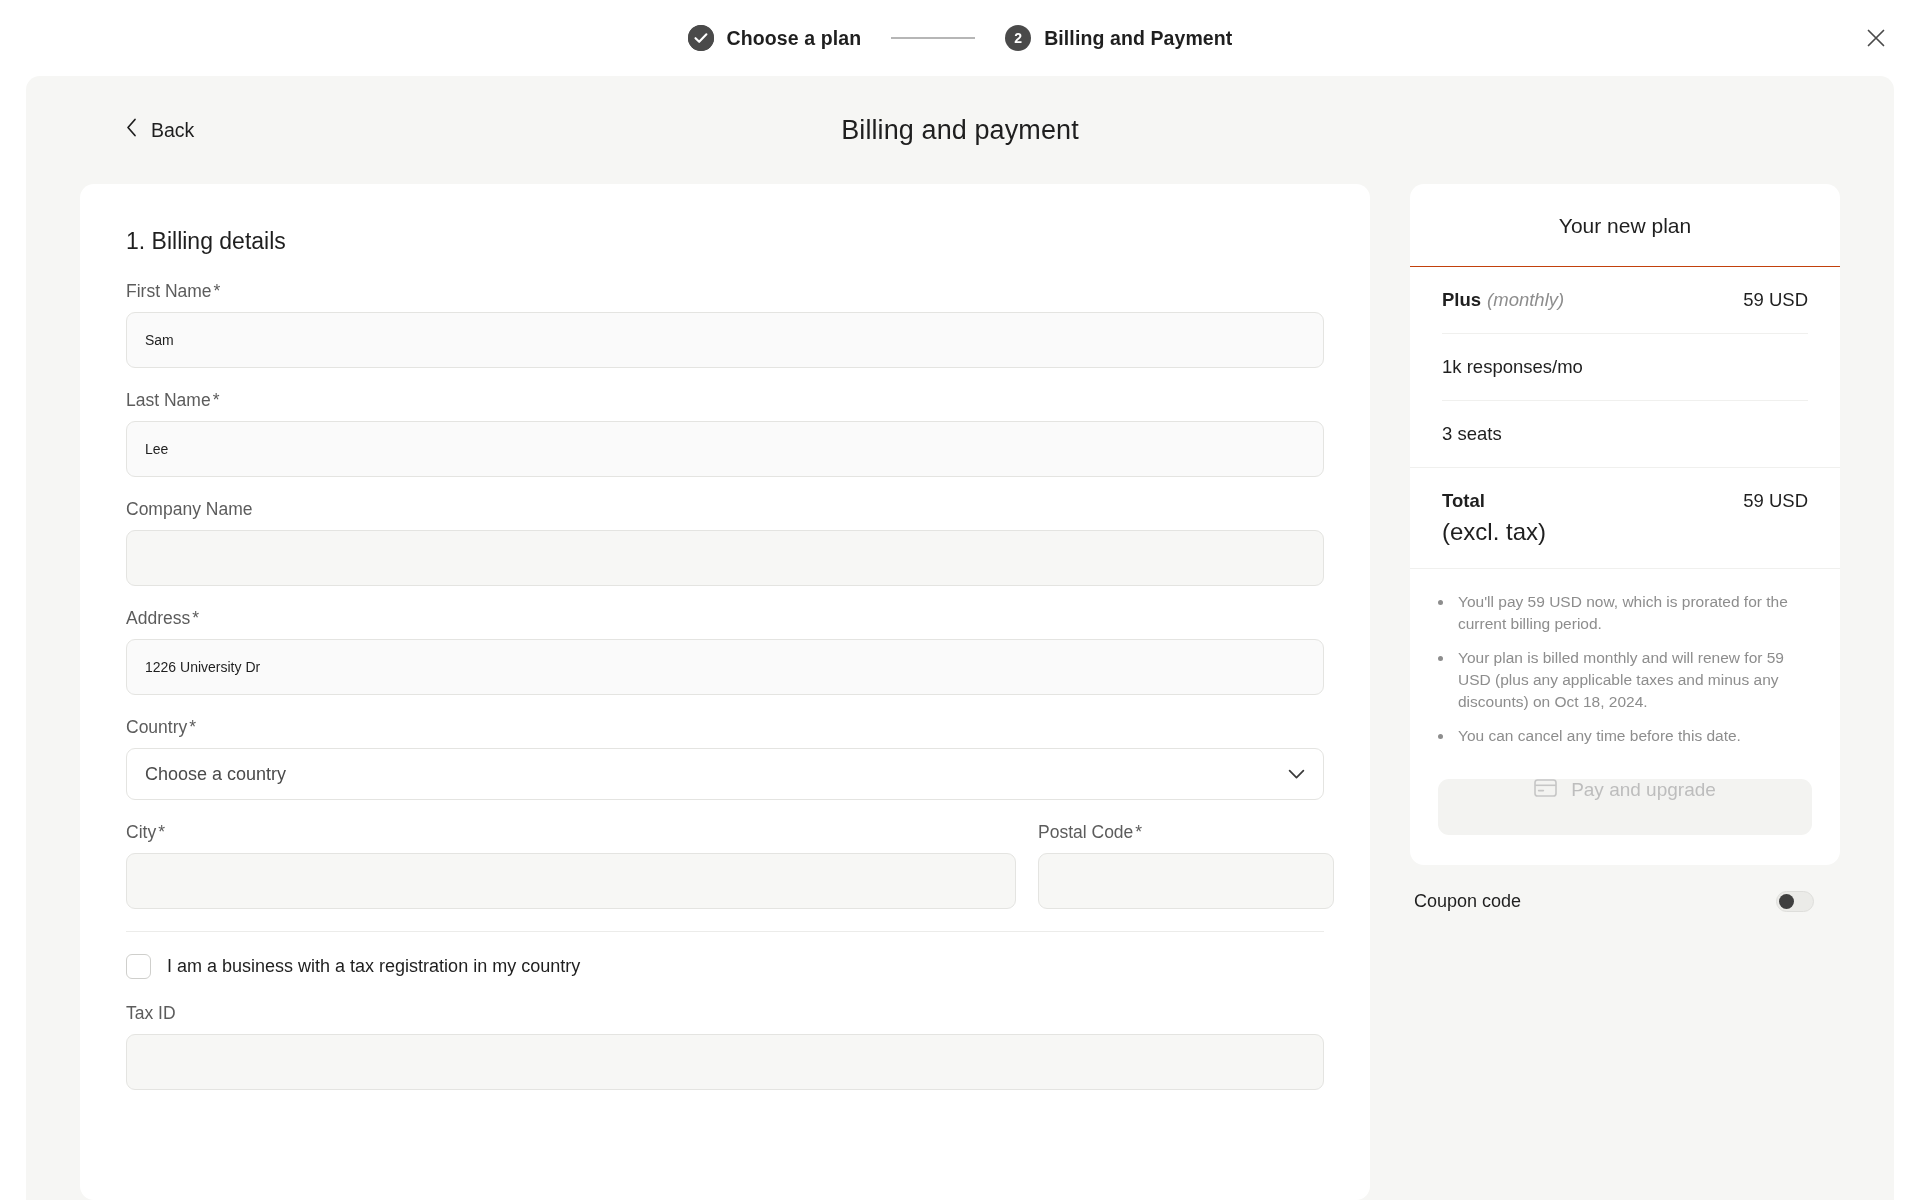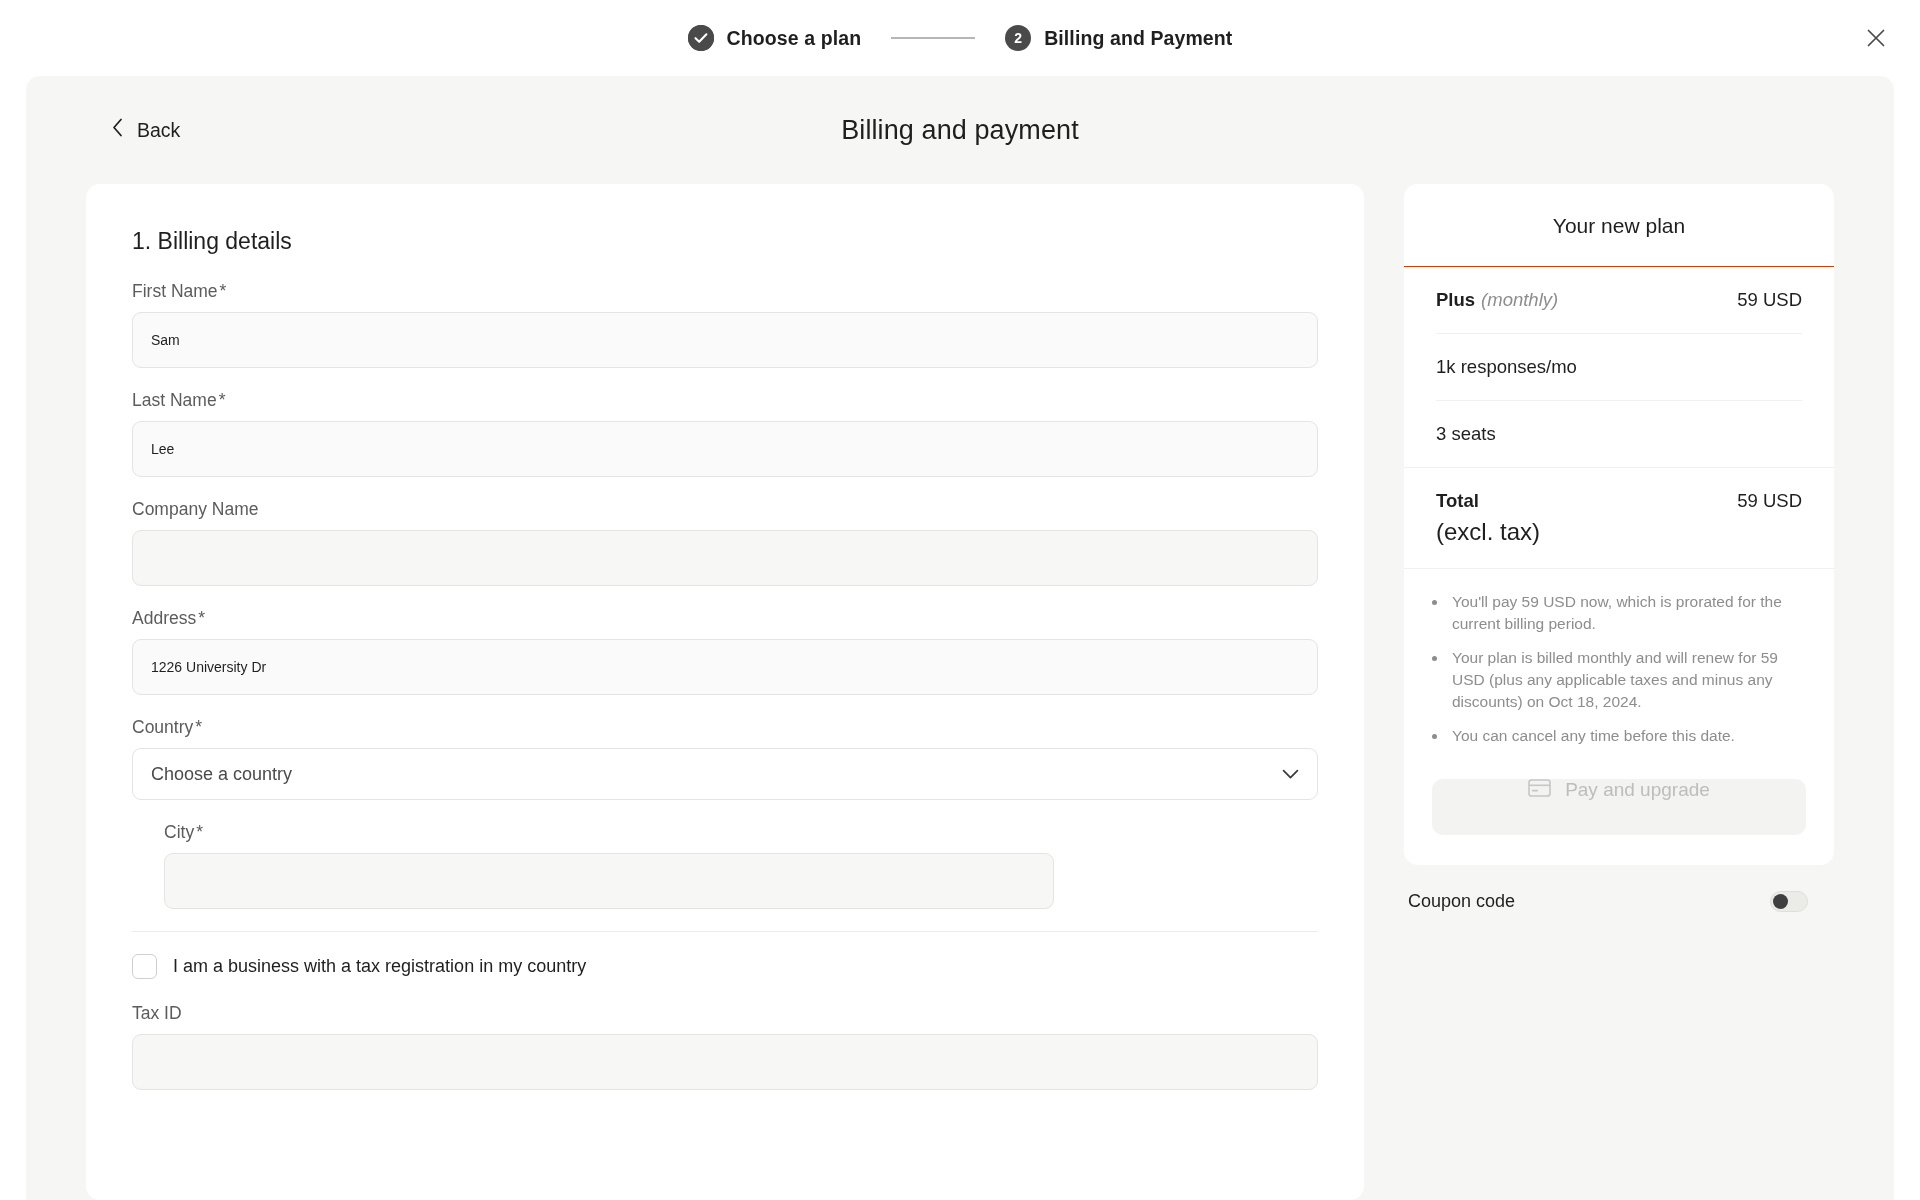--- a/index.html
+++ b/index.html
@@ -49,21 +49,21 @@
     border-radius: 14px 14px 0 0;
   }
 
   .page-head {
     position: relative;
     height: 108px;
     display: flex;
     align-items: center;
   }
   .back-link {
-    position: absolute; left: 85px; top: 50%; transform: translateY(-50%);
+    position: absolute; left: 99px; top: 50%; transform: translateY(-50%);
     display: flex; align-items: center; gap: 13px;
     font-size: 19.5px; color: #1f1f1f; cursor: pointer;
   }
   .page-title {
     width: 100%; text-align: center;
     font-size: 27px; font-weight: 400; color: #1f1f1f;
     letter-spacing: .1px;
   }
 
   
@@ -108,21 +108,21 @@
   .select {
     width: 100%; height: 52px;
     border: 1px solid #e4e4e1;
     border-radius: 9px;
     background: #ffffff;
     display: flex; align-items: center; justify-content: space-between;
     padding: 8px 18px;
     font-size: 18px; color: #4b4b4b;
     cursor: pointer;
   }
-  .row-2 { display: flex; gap: 22px; margin-left: 32px; }
+  .row-2 { display: flex; gap: 22px; }
   .row-2 .col-city { flex: 0 0 890px; }
   .row-2 .col-postal { flex: 0 0 296px; }
   .divider {
     height: 1px; background: #ececea;
     margin: 14px 0 22px 0;
   }
   .checkbox-row {
     display: flex; align-items: center; gap: 16px;
     margin-bottom: 24px;
   }
@@ -302,20 +302,26 @@
         </div>
       </div>
 
       <div class="field row-2">
         <div class="col-city">
           <div class="field-label">
             <span>City</span><span class="req">*</span>
           </div>
           <div class="input empty"></div>
         </div>
+        <div class="col-postal">
+          <div class="field-label">
+            <span>Postal Code</span><span class="req">*</span>
+          </div>
+          <div class="input empty"></div>
+        </div>
       </div>
 
       <div class="divider"></div>
 
       <div class="checkbox-row">
         <div class="checkbox"></div>
         <div class="checkbox-label">I am a business with a tax registration in my country</div>
       </div>
 
       <div class="field">

